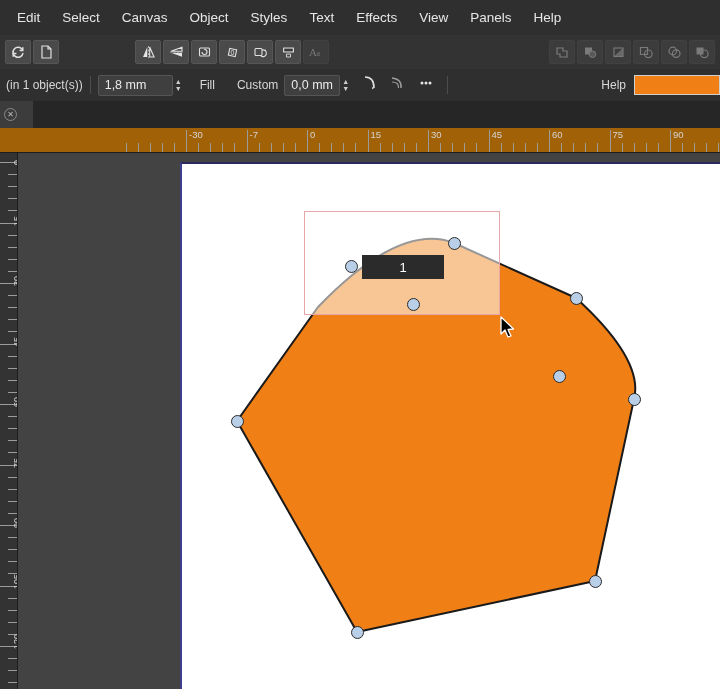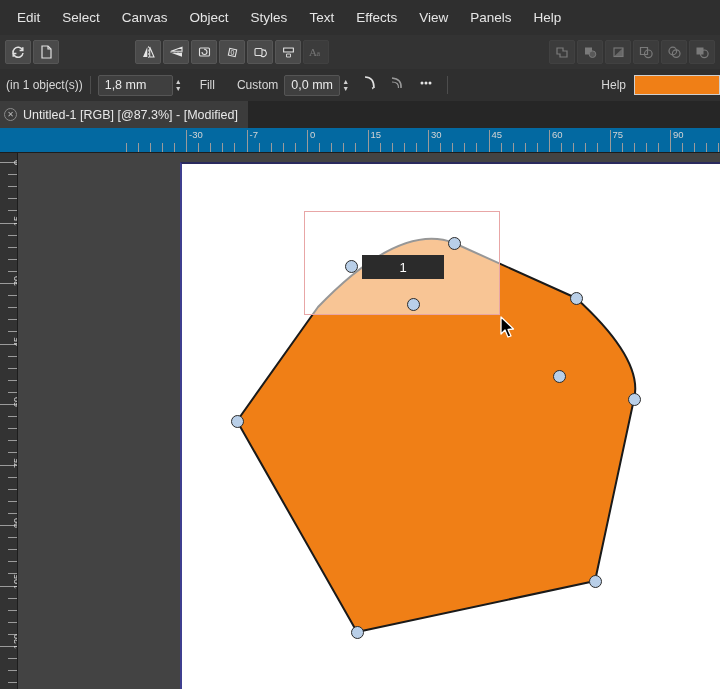--- a/index.html
+++ b/index.html
@@ -89,21 +89,21 @@
   .tab-close {
     width: 13px; height: 13px; border-radius: 50%;
     border: 1px solid #8a8a8a; color: #bbb; font-size: 8px;
     display: flex; align-items: center; justify-content: center;
     margin-right: 6px; flex: 0 0 auto;
   }
 
   
   .ruler-h {
     position: absolute; left: 0; top: 128px; width: 720px; height: 25px;
-    background: #0369a1; overflow: hidden;
+    background: #a16207; overflow: hidden;
     border-bottom: 1px solid #1d1d1d;
   }
   .ruler-v {
     position: absolute; left: 0; top: 153px; width: 18px; height: 536px;
     background: #333333; overflow: hidden;
     border-right: 1px solid #1d1d1d;
   }
   .tick { position: absolute; background: #9b9b9b; }
   .rlabel {
     position: absolute; color: #d5d5d5; font-size: 9.5px;
@@ -348,21 +348,20 @@
       </span>
     </div>
     <div class="opt-sep"></div>
     <div class="opt-label" style="margin-left:auto;">Help</div>
     <div class="fill-swatch" style="margin-left:8px;margin-right:0px;"></div>
   </div>
 
   <div class="tabbar" id="tabbar">
       <div class="doc-tab">
         <span class="tab-close">✕</span>
-        <span>Untitled-1 [RGB] [@87.3%] - [Modified]</span>
       </div>
     </div>
 
   <div class="ruler-h" id="ruler-h">
       <div class="tick" style="left: 186px; top: 2px; width: 1px; height: 22px;"></div>
       <div class="rlabel" style="left: 189px; top: 1px;">-30</div>
       <div class="tick" style="left: 198.1px; top: 15px; width: 1px; height: 9px;"></div>
       <div class="tick" style="left: 210.2px; top: 15px; width: 1px; height: 9px;"></div>
       <div class="tick" style="left: 222.3px; top: 15px; width: 1px; height: 9px;"></div>
       <div class="tick" style="left: 234.4px; top: 15px; width: 1px; height: 9px;"></div>

